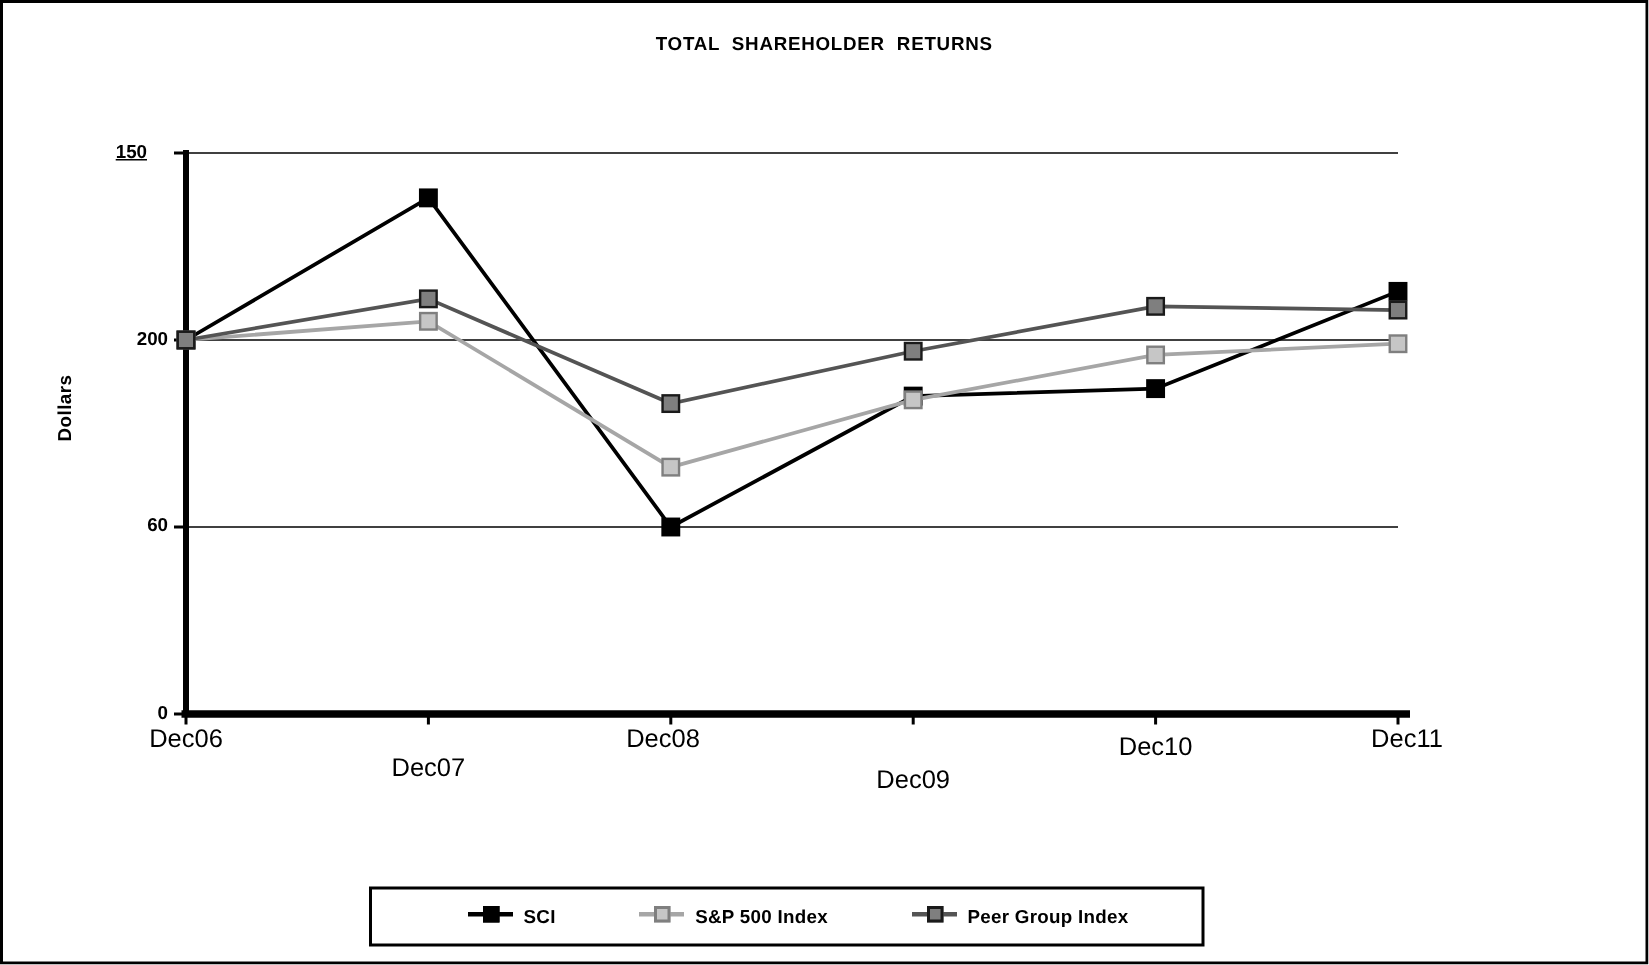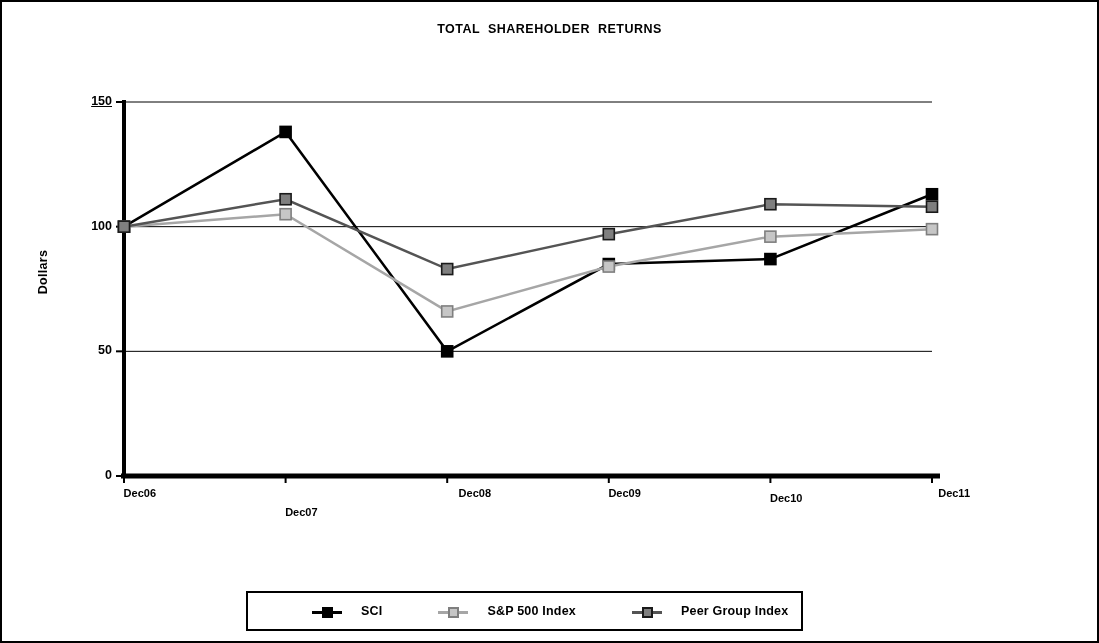--- a/index.html
+++ b/index.html
@@ -24,31 +24,31 @@
     transform:rotate(-90deg);transform-origin:center;
     text-align:center;font-size:12.5px;font-weight:bold;
     letter-spacing:0.3px;
   }
   svg.plot{position:absolute;left:0;top:0;}
   .ytick{
     position:absolute;width:52px;text-align:right;
     font-size:12.5px;font-weight:bold;line-height:16px;
   }
   .xtick{
-    position:absolute;width:64px;text-align:right;
-    font-size:11px;font-weight:bold;line-height:16px;
+    position:absolute;width:64px;text-align:center;
+    font-size:17px;font-weight:normal;line-height:16px;
   }
   .legend{
     position:absolute;left:244px;top:589px;width:557px;height:40px;
     box-sizing:border-box;border:2px solid #000;
     display:flex;align-items:center;
     padding-left:64px;gap:56px;
     background:#fff;
   }
-  .legend-entry{display:flex;align-items:flex-end;gap:19px;}
+  .legend-entry{display:flex;align-items:flex-start;gap:7px;}
   .swatch{position:relative;width:30px;height:11px;flex:0 0 auto;}
   .swatch-line{position:absolute;left:0;top:4px;width:30px;height:3px;}
   .swatch-marker{position:absolute;left:10px;top:0;width:7px;height:7px;border:2px solid;}
   .legend-label{font-size:12.5px;font-weight:bold;white-space:nowrap;letter-spacing:0.2px;}
 </style>
 </head>
 <body>
 
 <div class="frame">
   <div class="chart-title">TOTAL SHAREHOLDER RETURNS</div>
@@ -88,29 +88,29 @@
       <rect x="116.5" y="219.16666666666669" width="11" height="11" fill="#7f7f7f" stroke="#1a1a1a" stroke-width="1.6"></rect>
       <rect x="278.1" y="191.74" width="11" height="11" fill="#7f7f7f" stroke="#1a1a1a" stroke-width="1.6"></rect>
       <rect x="439.7" y="261.55333333333334" width="11" height="11" fill="#7f7f7f" stroke="#1a1a1a" stroke-width="1.6"></rect>
       <rect x="601.3" y="226.64666666666668" width="11" height="11" fill="#7f7f7f" stroke="#1a1a1a" stroke-width="1.6"></rect>
       <rect x="762.9" y="196.7266666666667" width="11" height="11" fill="#7f7f7f" stroke="#1a1a1a" stroke-width="1.6"></rect>
       <rect x="924.5" y="199.22000000000003" width="11" height="11" fill="#7f7f7f" stroke="#1a1a1a" stroke-width="1.6"></rect>
     </svg>
 
   <div id="yticks">
       <div class="ytick" style="left: 58px; top: 465px;">0</div>
-      <div class="ytick" style="left: 58px; top: 340.333px;">50</div>
-      <div class="ytick" style="left: 58px; top: 215.667px;">100</div>
-      <div class="ytick" style="left: 58px; top: 91px; text-decoration: underline;">150</div>
+      <div class="ytick" style="left: 58px; top: 340.333px;">60</div>
+      <div class="ytick" style="left: 58px; top: 215.667px;">200</div>
+      <div class="ytick" style="left: 44px; top: 91px; text-decoration: underline;">150</div>
     </div>
   <div id="xticks">
       <div class="xtick" style="left: 90px; top: 483px;">Dec06</div>
       <div class="xtick" style="left: 251.6px; top: 502px;">Dec07</div>
-      <div class="xtick" style="left: 425px; top: 483px;">Dec08</div>
-      <div class="xtick" style="left: 574.8px; top: 483px;">Dec09</div>
+      <div class="xtick" style="left: 408px; top: 483px;">Dec08</div>
+      <div class="xtick" style="left: 574.8px; top: 510px;">Dec09</div>
       <div class="xtick" style="left: 736.4px; top: 472px; margin-top: 16px;">Dec10</div>
       <div class="xtick" style="left: 904px; top: 483px;">Dec11</div>
     </div>
 
   <div class="legend" id="legend">
       <div class="legend-entry">
         <span class="swatch">
           <span class="swatch-line" style="background: rgb(0, 0, 0);"></span>
           <span class="swatch-marker" style="background: rgb(0, 0, 0); border-color: rgb(0, 0, 0);"></span>
         </span>

